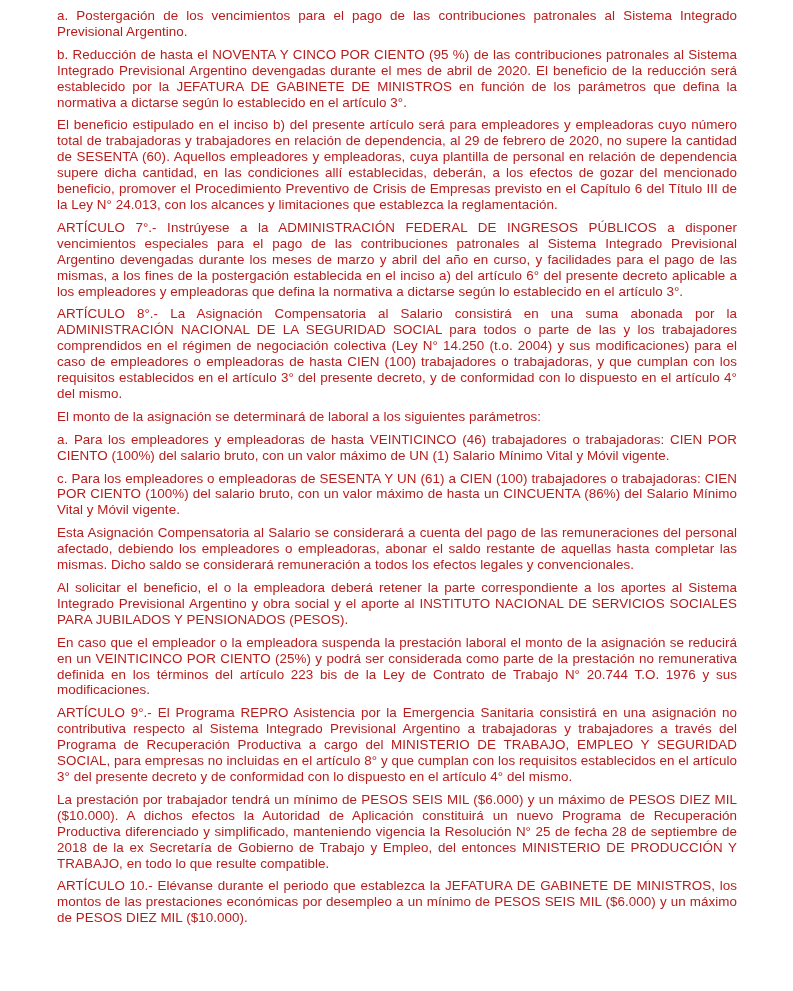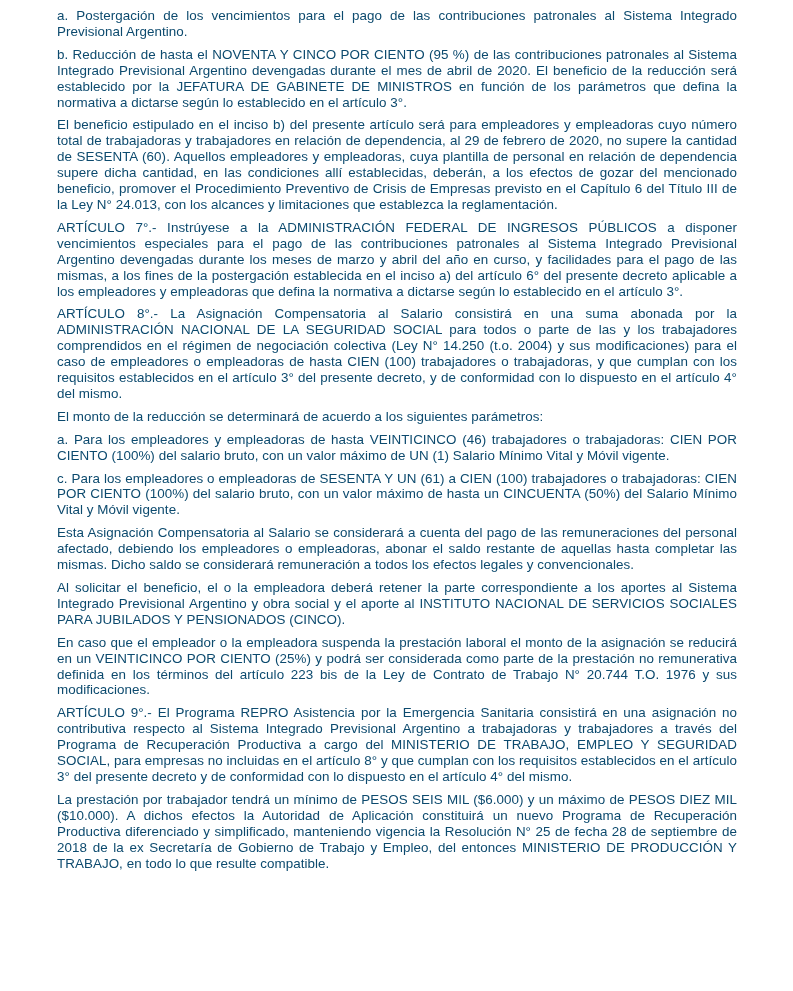--- a/index.html
+++ b/index.html
@@ -16,39 +16,40 @@
     box-sizing: border-box;
     width: 793px;
     height: 991px;
     padding: 8px 56px 0 57px;
     background: #ffffff;
   }
   .doc p {
     font-family: "Liberation Sans", "DejaVu Sans", sans-serif;
     font-size: 13.4px;
     line-height: 15.9px;
-    color: #0c4a6e;
+    color: #b91c1c;
     text-align: justify;
     margin: 0 0 7px 0;
     padding: 0;
     letter-spacing: 0.05px;
   }
 </style>
 </head>
 <body>
 
 <div class="page">
   <div class="doc">
     <p>a. Postergación de los vencimientos para el pago de las contribuciones patronales al Sistema Integrado Previsional Argentino.</p>
     <p>b. Reducción de hasta el NOVENTA Y CINCO POR CIENTO (95 %) de las contribuciones patronales al Sistema Integrado Previsional Argentino devengadas durante el mes de abril de 2020. El beneficio de la reducción será establecido por la JEFATURA DE GABINETE DE MINISTROS en función de los parámetros que defina la normativa a dictarse según lo establecido en el artículo 3°.</p>
     <p>El beneficio estipulado en el inciso b) del presente artículo será para empleadores y empleadoras cuyo número total de trabajadoras y trabajadores en relación de dependencia, al 29 de febrero de 2020, no supere la cantidad de SESENTA (60). Aquellos empleadores y empleadoras, cuya plantilla de personal en relación de dependencia supere dicha cantidad, en las condiciones allí establecidas, deberán, a los efectos de gozar del mencionado beneficio, promover el Procedimiento Preventivo de Crisis de Empresas previsto en el Capítulo 6 del Título III de la Ley N° 24.013, con los alcances y limitaciones que establezca la reglamentación.</p>
     <p>ARTÍCULO 7°.- Instrúyese a la ADMINISTRACIÓN FEDERAL DE INGRESOS PÚBLICOS a disponer vencimientos especiales para el pago de las contribuciones patronales al Sistema Integrado Previsional Argentino devengadas durante los meses de marzo y abril del año en curso, y facilidades para el pago de las mismas, a los fines de la postergación establecida en el inciso a) del artículo 6° del presente decreto aplicable a los empleadores y empleadoras que defina la normativa a dictarse según lo establecido en el artículo 3°.</p>
     <p>ARTÍCULO 8°.- La Asignación Compensatoria al Salario consistirá en una suma abonada por la ADMINISTRACIÓN NACIONAL DE LA SEGURIDAD SOCIAL para todos o parte de las y los trabajadores comprendidos en el régimen de negociación colectiva (Ley N° 14.250 (t.o. 2004) y sus modificaciones) para el caso de empleadores o empleadoras de hasta CIEN (100) trabajadores o trabajadoras, y que cumplan con los requisitos establecidos en el artículo 3° del presente decreto, y de conformidad con lo dispuesto en el artículo 4° del mismo.</p>
-    <p>El monto de la reducción se determinará de acuerdo a los siguientes parámetros:</p>
+    <p>El monto de la asignación se determinará de laboral a los siguientes parámetros:</p>
     <p>a. Para los empleadores y empleadoras de hasta VEINTICINCO (46) trabajadores o trabajadoras: CIEN POR CIENTO (100%) del salario bruto, con un valor máximo de UN (1) Salario Mínimo Vital y Móvil vigente.</p>
-    <p>c. Para los empleadores o empleadoras de SESENTA Y UN (61) a CIEN (100) trabajadores o trabajadoras: CIEN POR CIENTO (100%) del salario bruto, con un valor máximo de hasta un CINCUENTA (50%) del Salario Mínimo Vital y Móvil vigente.</p>
+    <p>c. Para los empleadores o empleadoras de SESENTA Y UN (61) a CIEN (100) trabajadores o trabajadoras: CIEN POR CIENTO (100%) del salario bruto, con un valor máximo de hasta un CINCUENTA (86%) del Salario Mínimo Vital y Móvil vigente.</p>
     <p>Esta Asignación Compensatoria al Salario se considerará a cuenta del pago de las remuneraciones del personal afectado, debiendo los empleadores o empleadoras, abonar el saldo restante de aquellas hasta completar las mismas. Dicho saldo se considerará remuneración a todos los efectos legales y convencionales.</p>
-    <p>Al solicitar el beneficio, el o la empleadora deberá retener la parte correspondiente a los aportes al Sistema Integrado Previsional Argentino y obra social y el aporte al INSTITUTO NACIONAL DE SERVICIOS SOCIALES PARA JUBILADOS Y PENSIONADOS (CINCO).</p>
+    <p>Al solicitar el beneficio, el o la empleadora deberá retener la parte correspondiente a los aportes al Sistema Integrado Previsional Argentino y obra social y el aporte al INSTITUTO NACIONAL DE SERVICIOS SOCIALES PARA JUBILADOS Y PENSIONADOS (PESOS).</p>
     <p>En caso que el empleador o la empleadora suspenda la prestación laboral el monto de la asignación se reducirá en un VEINTICINCO POR CIENTO (25%) y podrá ser considerada como parte de la prestación no remunerativa definida en los términos del artículo 223 bis de la Ley de Contrato de Trabajo N° 20.744 T.O. 1976 y sus modificaciones.</p>
     <p>ARTÍCULO 9°.- El Programa REPRO Asistencia por la Emergencia Sanitaria consistirá en una asignación no contributiva respecto al Sistema Integrado Previsional Argentino a trabajadoras y trabajadores a través del Programa de Recuperación Productiva a cargo del MINISTERIO DE TRABAJO, EMPLEO Y SEGURIDAD SOCIAL, para empresas no incluidas en el artículo 8° y que cumplan con los requisitos establecidos en el artículo 3° del presente decreto y de conformidad con lo dispuesto en el artículo 4° del mismo.</p>
     <p>La prestación por trabajador tendrá un mínimo de PESOS SEIS MIL ($6.000) y un máximo de PESOS DIEZ MIL ($10.000). A dichos efectos la Autoridad de Aplicación constituirá un nuevo Programa de Recuperación Productiva diferenciado y simplificado, manteniendo vigencia la Resolución N° 25 de fecha 28 de septiembre de 2018 de la ex Secretaría de Gobierno de Trabajo y Empleo, del entonces MINISTERIO DE PRODUCCIÓN Y TRABAJO, en todo lo que resulte compatible.</p>
+    <p>ARTÍCULO 10.- Elévanse durante el periodo que establezca la JEFATURA DE GABINETE DE MINISTROS, los montos de las prestaciones económicas por desempleo a un mínimo de PESOS SEIS MIL ($6.000) y un máximo de PESOS DIEZ MIL ($10.000).</p>
   </div>
 </div>
 
 </body></html>

